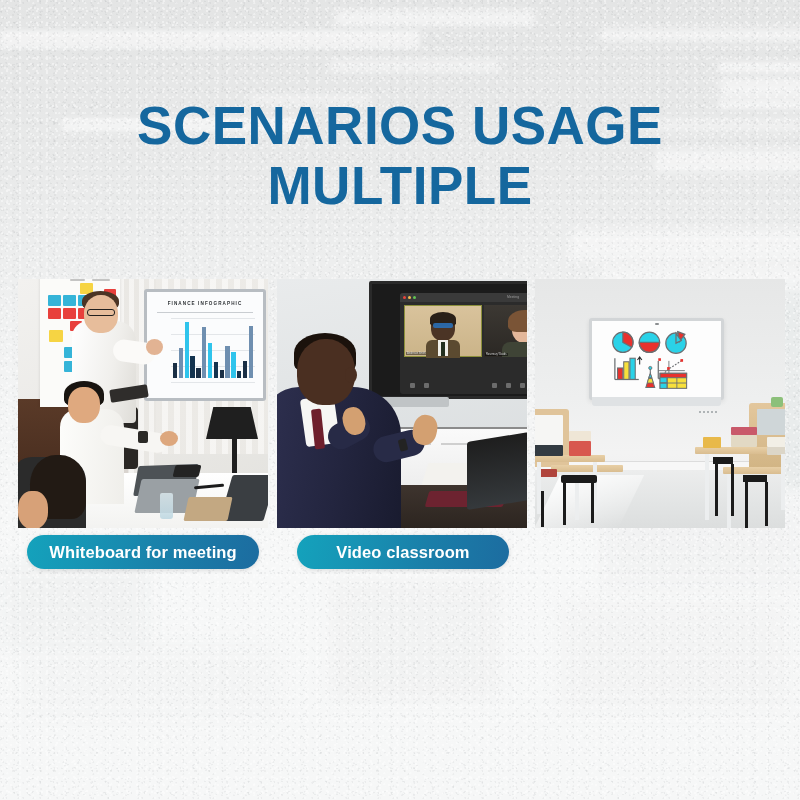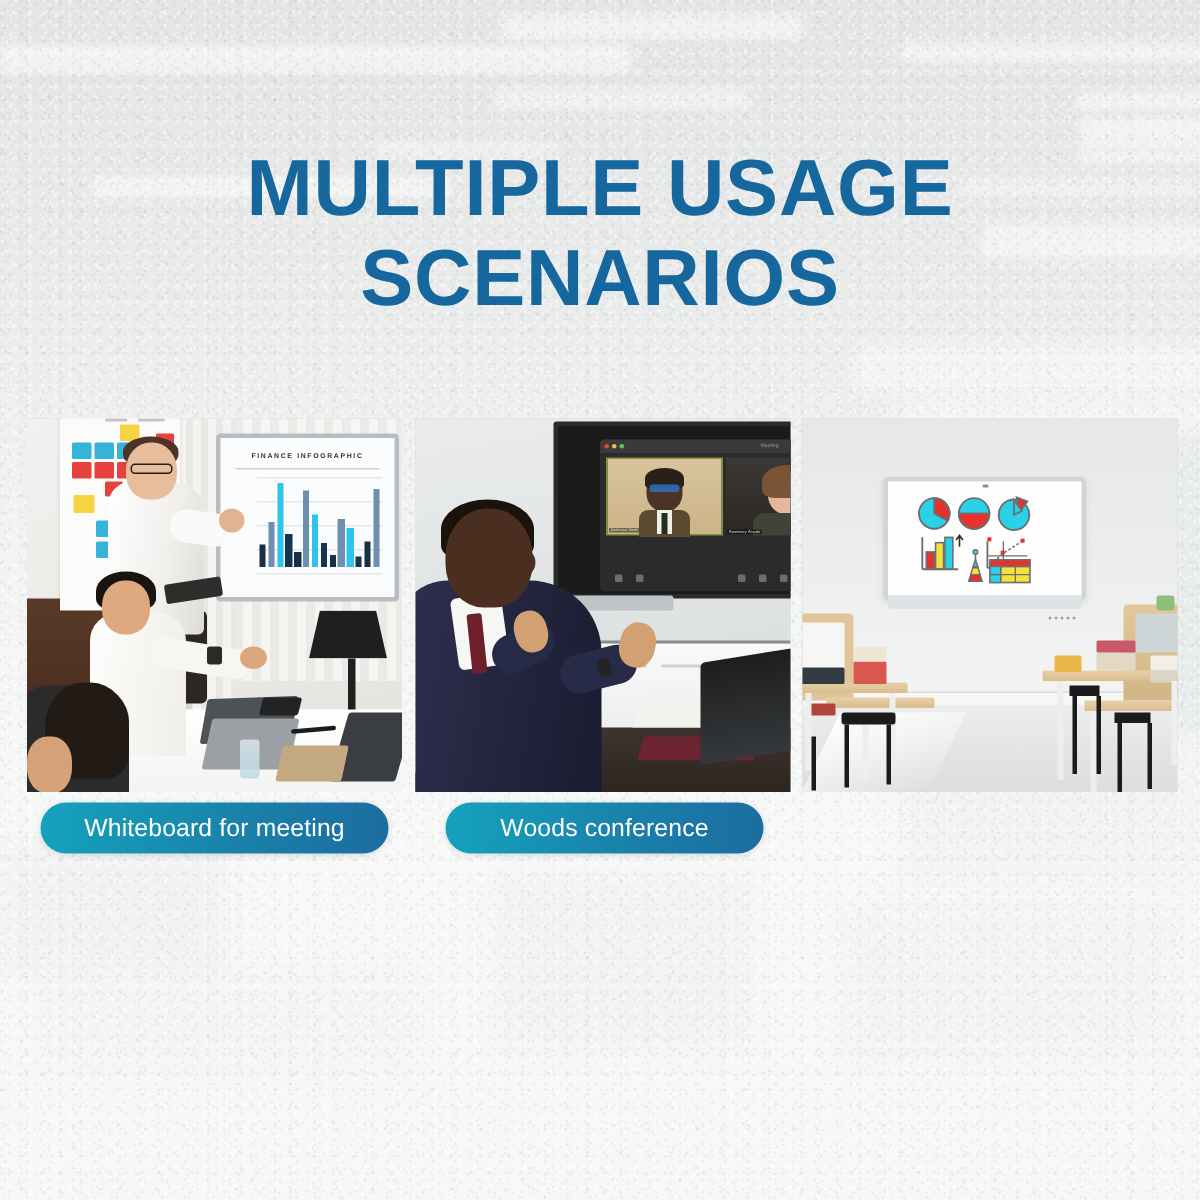--- a/index.html
+++ b/index.html
@@ -248,21 +248,21 @@
   .s3-leg   { position:absolute; background:#eceeef; }
   .s3-chair { position:absolute; background:#1b1b1b; }
   .s3-book  { position:absolute; border-radius:1px; }
   .s3-shelf { position:absolute; background:linear-gradient(180deg,#e3c79d 0%,#d2b585 100%); }
 
   
   #pills { position:absolute; left:0; top:0; width:800px; height:800px; z-index:6; }
   .pill {
     position:absolute; height:34px; border-radius:17px;
     display:flex; align-items:center; justify-content:center;
-    color:#ffffff; font-size:16.5px; font-weight:400;
+    color:#ffffff; font-size:16.5px; font-weight:700;
     letter-spacing:.1px; white-space:nowrap;
     background:linear-gradient(100deg,#14A2BC 0%,#1793B4 28%,#1A7FA9 60%,#1C6CA0 100%);
     box-shadow:0 1px 4px rgba(0,0,0,.13);
     font-family:"Liberation Sans", sans-serif;
   }
   .pill.p1 { left:27px;  top:535px; width:232px; }
   .pill.p2 { left:297px; top:535px; width:212px; }
   .pill.p3 { left:550px; top:535px; width:224px; }
 </style>
 </head>
@@ -288,22 +288,22 @@
   <div class="ghost g16"></div>
   <div class="ghost g17"></div>
   <div class="ghost g18"></div>
   <div class="ghost g19"></div>
   <div class="ghost g20"></div>
   <div class="speckle"></div>
   <div class="speckle-hi"></div>
 </div>
 
 <div id="title-block">
-  <div class="title-line">MULTIPLE USAGE</div>
-  <div class="title-line">SCENARIOS</div>
+  <div class="title-line">SCENARIOS USAGE</div>
+  <div class="title-line">MULTIPLE</div>
 </div>
 
 <div id="cards">
 
   <div class="card c1">
     <div class="scene">
       <div class="s1-wall"></div>
       <div class="s1-floor"></div>
       <div class="s1-curtain2"></div>
       <div class="s1-curtain"></div>
@@ -567,14 +567,14 @@
       <div class="s3-chair" style="left:196px; top:185px; width:3px; height:52px;"></div>
       <div class="s3-chair" style="left:208px; top:196px; width:24px; height:7px;"></div>
       <div class="s3-chair" style="left:210px; top:203px; width:3px; height:46px;"></div>
       <div class="s3-chair" style="left:230px; top:203px; width:3px; height:44px;"></div>
     </div>
   </div>
 </div>
 
 <div id="pills">
   <div class="pill p1">Whiteboard for meeting</div>
-  <div class="pill p2">Woods conference</div>
+  <div class="pill p2">Video classroom</div>
 </div>
 
 </body></html>

